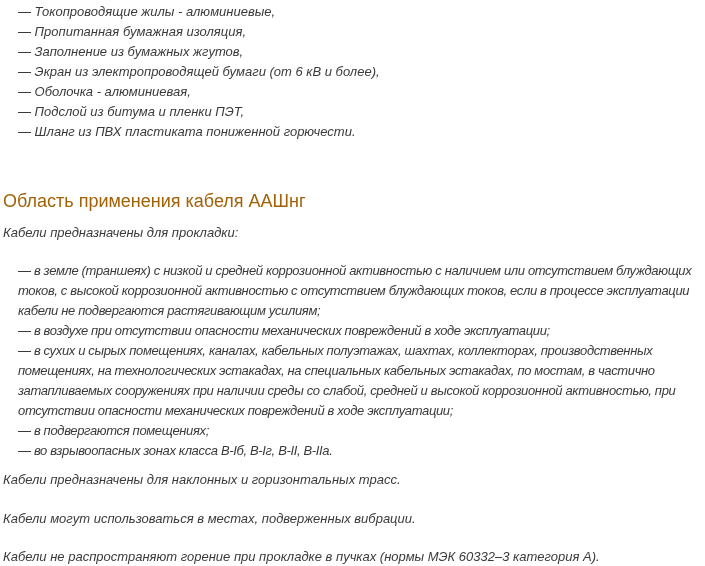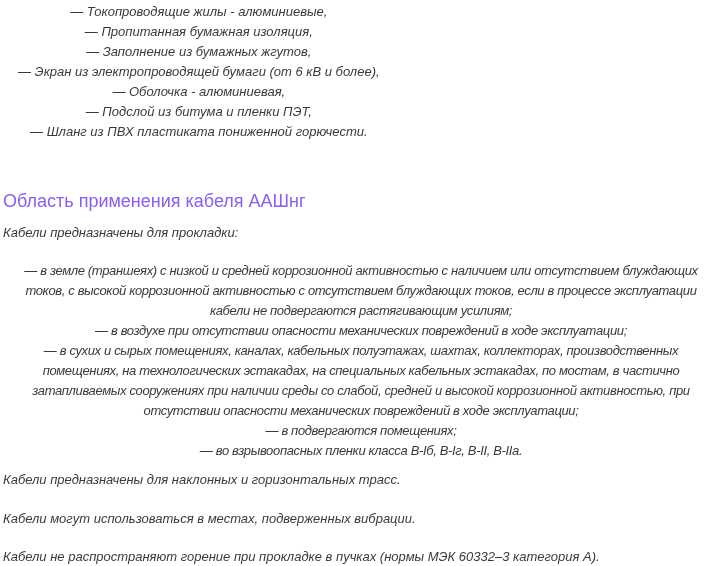--- a/index.html
+++ b/index.html
@@ -2,30 +2,30 @@
 <html><head>
   <meta charset="utf-8">
   <style>
     html, body { margin: 0; padding: 0; background: #ffffff; }
     body {
       width: 705px; height: 566px; overflow: hidden;
       font-family: "Liberation Sans", sans-serif;
       color: #3a3a3a;
       position: relative;
     }
-    .ital { font-style: italic; font-size: 13px; text-align: center; }
+    .ital { font-style: italic; font-size: 13px; }
     ul.construction {
       list-style: none; margin: 0; padding: 0;
       position: absolute; left: 18px; top: 2px;
       line-height: 20px;
     }
     ul.construction li { white-space: nowrap; }
     h2.section-title {
       position: absolute; left: 3px; top: 189px; margin: 0;
-      font-weight: normal; font-size: 18px; color: #8b5cf6;
+      font-weight: normal; font-size: 18px; color: #a16207;
       line-height: 24px;
     }
     p.intro {
       position: absolute; left: 3px; top: 223px; margin: 0; line-height: 20px;
     }
     ul.usage {
       list-style: none; margin: 0; padding: 0;
       position: absolute; left: 18px; top: 261px; width: 686px;
       line-height: 20px;
       font-family: "Liberation Sans", sans-serif;
@@ -53,18 +53,18 @@
 
 <h2 class="section-title">Область применения кабеля ААШнг</h2>
 
 <p class="intro ital">Кабели предназначены для прокладки:</p>
 
 <ul class="usage ital">
   <li>— в земле (траншеях) с низкой и средней коррозионной активностью с наличием или отсутствием блуждающих токов, с высокой коррозионной активностью с отсутствием блуждающих токов, если в процессе эксплуатации кабели не подвергаются растягивающим усилиям;</li>
   <li>— в воздухе при отсутствии опасности механических повреждений в ходе эксплуатации;</li>
   <li>— в сухих и сырых помещениях, каналах, кабельных полуэтажах, шахтах, коллекторах, производственных помещениях, на технологических эстакадах, на специальных кабельных эстакадах, по мостам, в частично затапливаемых сооружениях при наличии среды со слабой, средней и высокой коррозионной активностью, при отсутствии опасности механических повреждений в ходе эксплуатации;</li>
   <li>— в подвергаются помещениях;</li>
-  <li>— во взрывоопасных пленки класса В-Iб, В-Iг, В-II, В-IIа.</li>
+  <li>— во взрывоопасных зонах класса В-Iб, В-Iг, В-II, В-IIа.</li>
 </ul>
 
 <p class="note n1 ital">Кабели предназначены для наклонных и горизонтальных трасс.</p>
 <p class="note n2 ital">Кабели могут использоваться в местах, подверженных вибрации.</p>
 <p class="note n3 ital">Кабели не распространяют горение при прокладке в пучках (нормы МЭК 60332–3 категория А).</p>
 
 </body></html>

